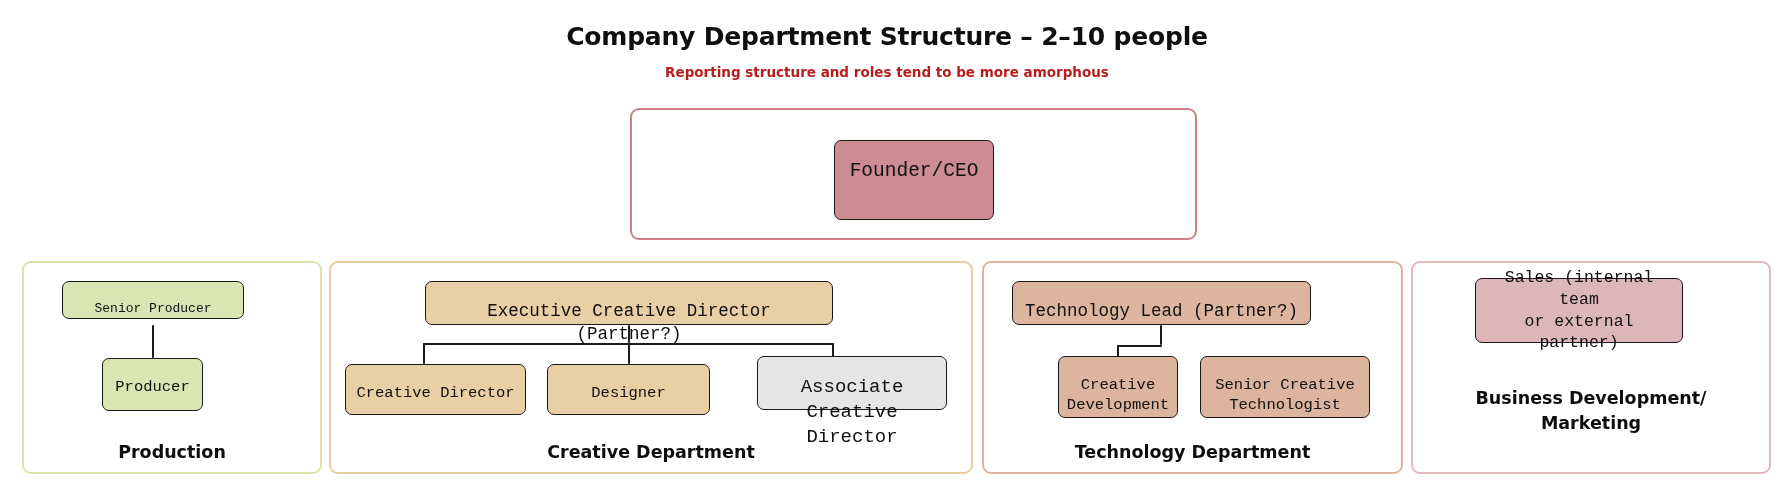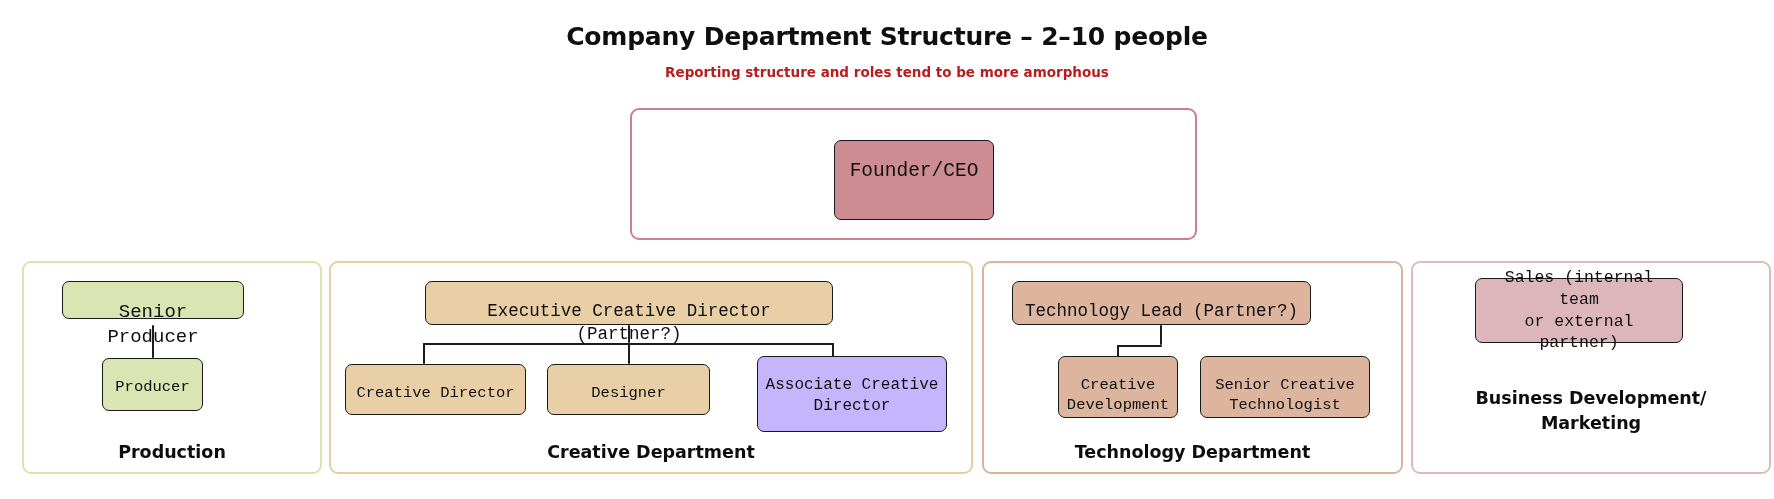--- a/index.html
+++ b/index.html
@@ -90,21 +90,21 @@
   <div class="chart-subtitle">Reporting structure and roles tend to be more amorphous</div>
 
   <div class="group" style="left:630px; top:108px; width:567px; height:132px; border-width:2.6px; border-color:#cc8089;">
   </div>
   <div class="node" style="left:834px; top:140px; width:160px; height:80px; background:#cc8c92; font-size:19.5px;">
     <span>Founder/CEO</span>
   </div>
 
   <div class="group" style="left:22px; top:261px; width:300px; height:213px; border-width:2.6px; border-color:#d8e4ac;">
   </div>
-  <div class="node" style="left:62px; top:281px; width:182px; height:36px; background:#d9e5b3; font-size:19px;">
+  <div class="node" style="left:62px; top:281px; width:182px; height:36px; background:#d9e5b3; font-size:13px;">
     <span>Senior Producer</span>
   </div>
 
   <div class="conn conn-v" style="left:152.2px; top:325px; height:33px;"></div>
   <div class="node" style="left:102px; top:358px; width:101px; height:53px; background:#d9e5b3; font-size:15.5px;">
     <span>Producer</span>
   </div>
   <div class="dept-label" style="left:22px; top:440px; width:300px;">
     <span>Production</span>
   </div>
@@ -120,21 +120,21 @@
   <div class="conn conn-v" style="left:423px; top:343px; height:21px;"></div>
   <div class="conn conn-v" style="left:628.2px; top:343px; height:21px;"></div>
   <div class="conn conn-v" style="left:832.4px; top:343px; height:21px;"></div>
 
   <div class="node" style="left:345px; top:364px; width:181px; height:51px; background:#e8cfa6; font-size:15.5px;">
     <span>Creative Director</span>
   </div>
   <div class="node" style="left:547px; top:364px; width:163px; height:51px; background:#e8cfa6; font-size:15.5px;">
     <span>Designer</span>
   </div>
-  <div class="node" style="left:757px; top:356px; width:190px; height:76px; background:#c4b5fd; font-size:16px;">
+  <div class="node" style="left:757px; top:356px; width:190px; height:54px; background:#e5e5e5; font-size:19px;">
     <span>Associate Creative Director</span>
   </div>
   <div class="dept-label" style="left:329px; top:440px; width:644px;">
     <span>Creative Department</span>
   </div>
 
   <div class="group" style="left:982px; top:261px; width:421px; height:213px; border-width:2.6px; border-color:#dcb49c;">
   </div>
   <div class="node" style="left:1012px; top:281px; width:299px; height:44px; background:#ddb49d; font-size:17.5px;">
     <span>Technology Lead (Partner?)</span>

